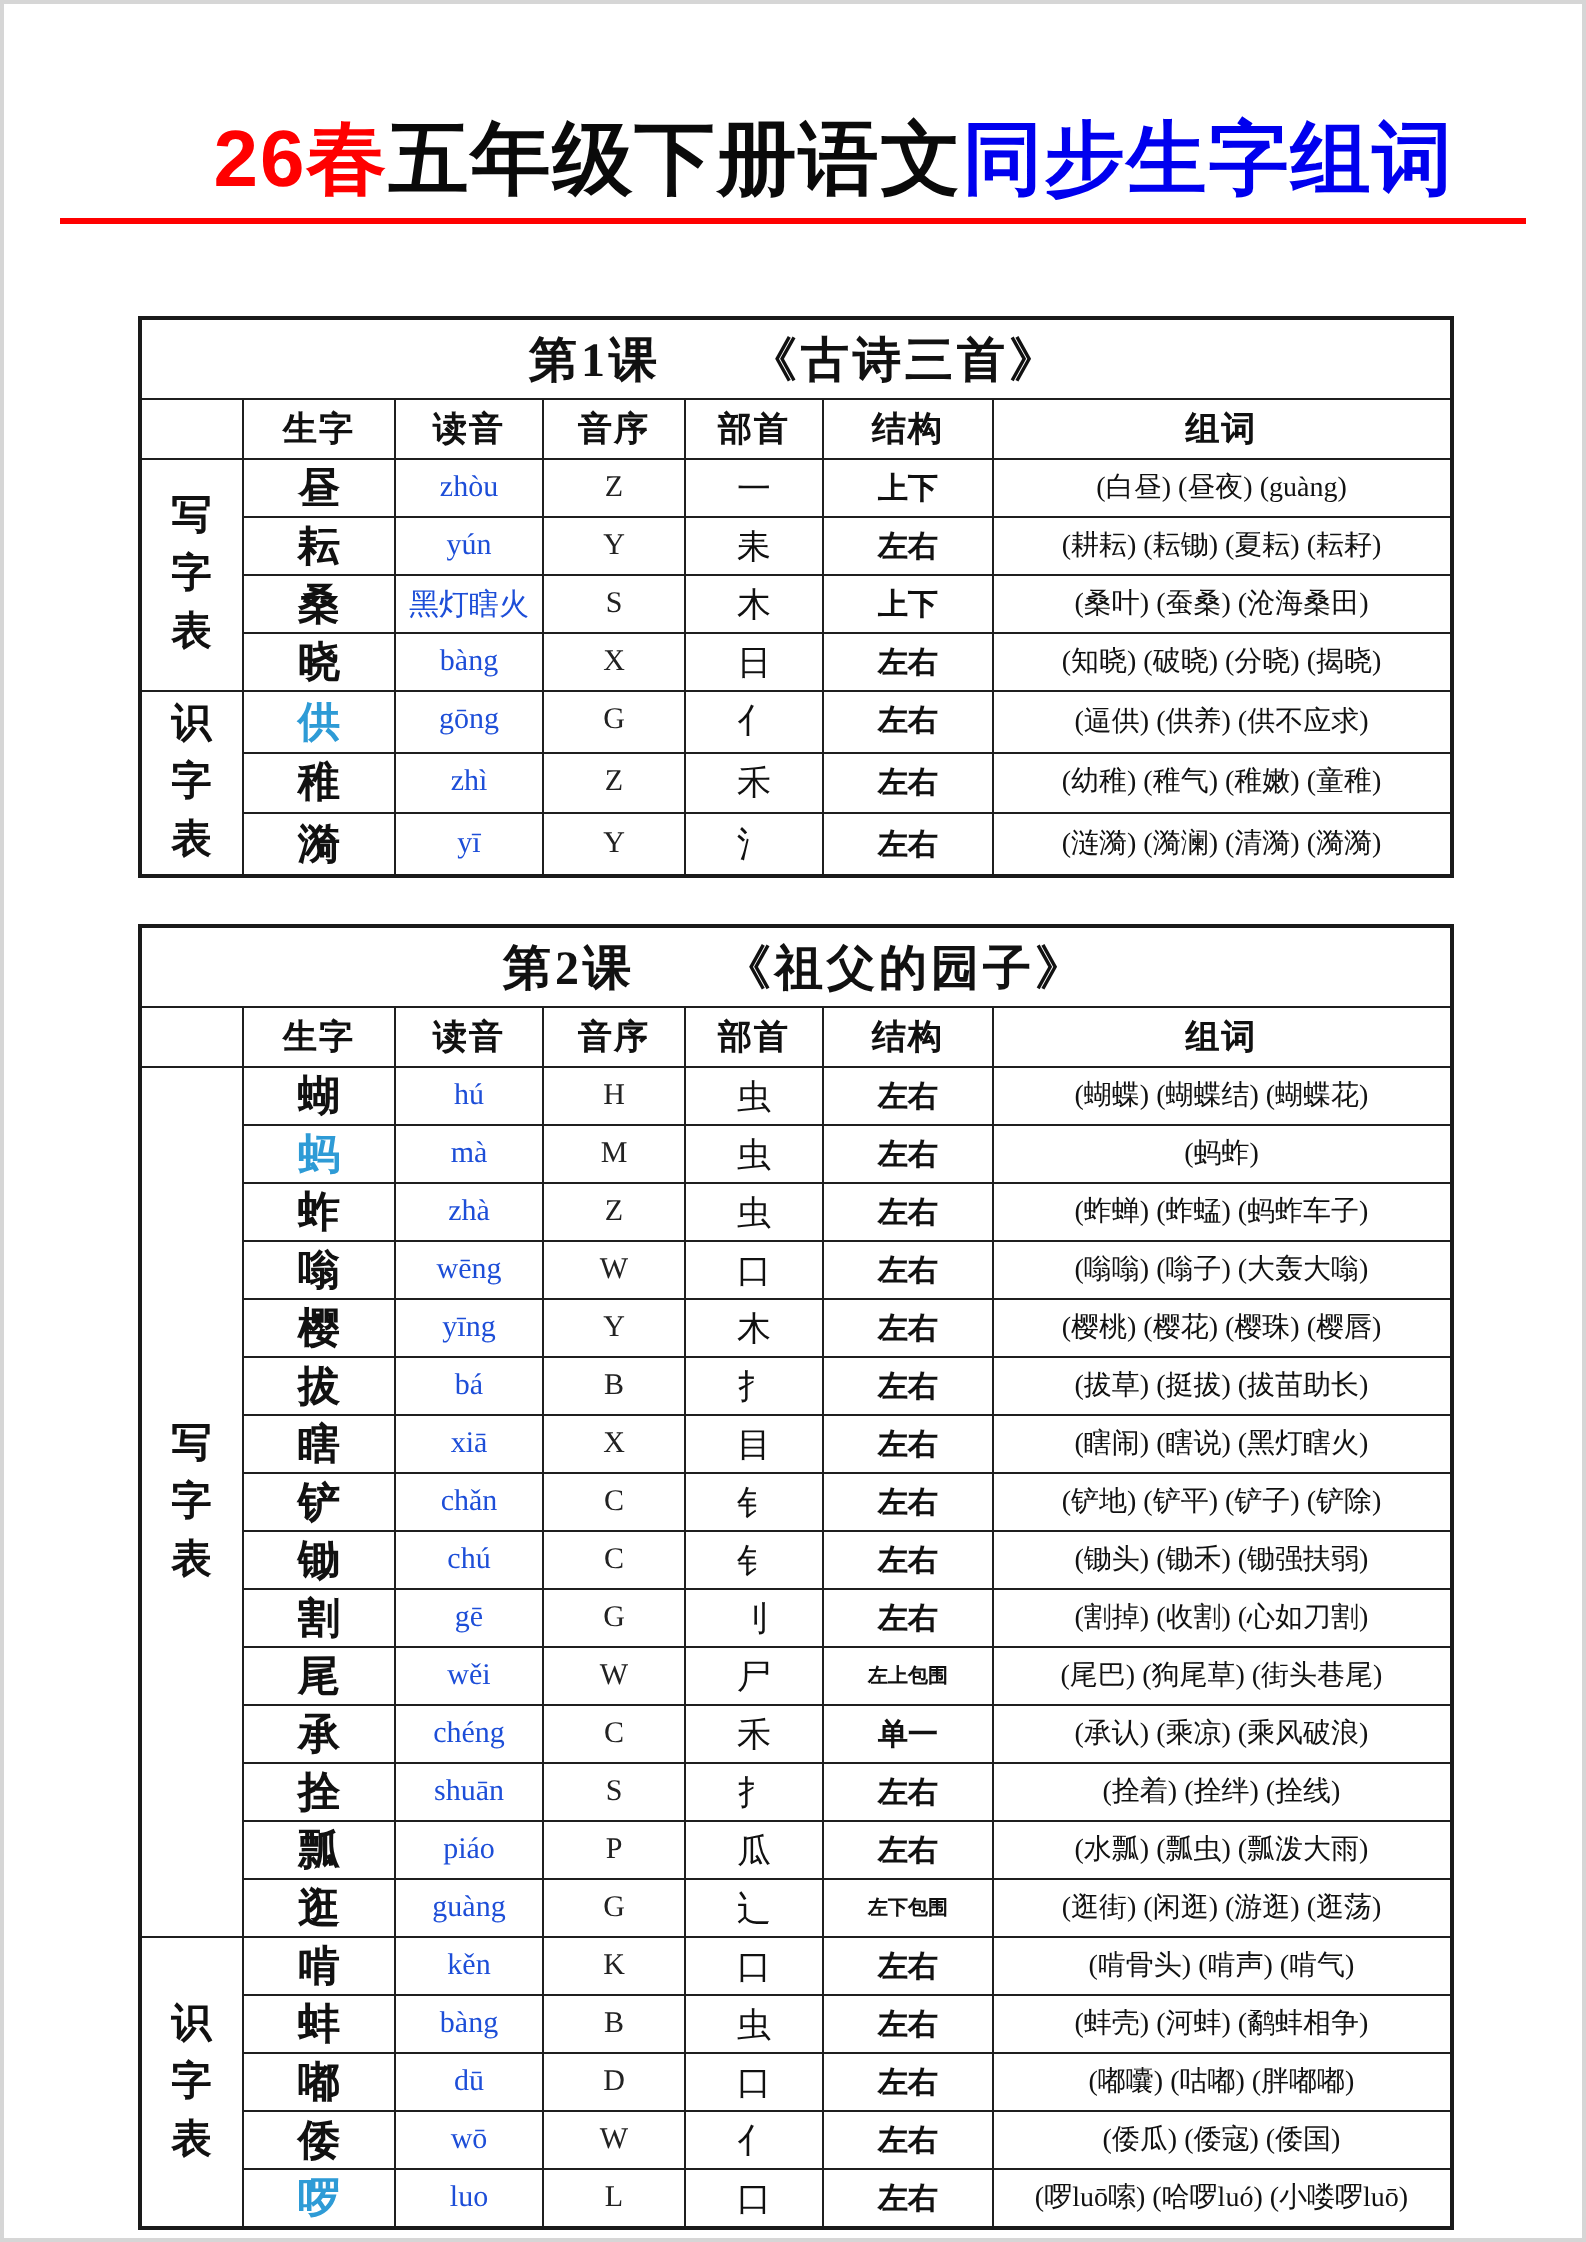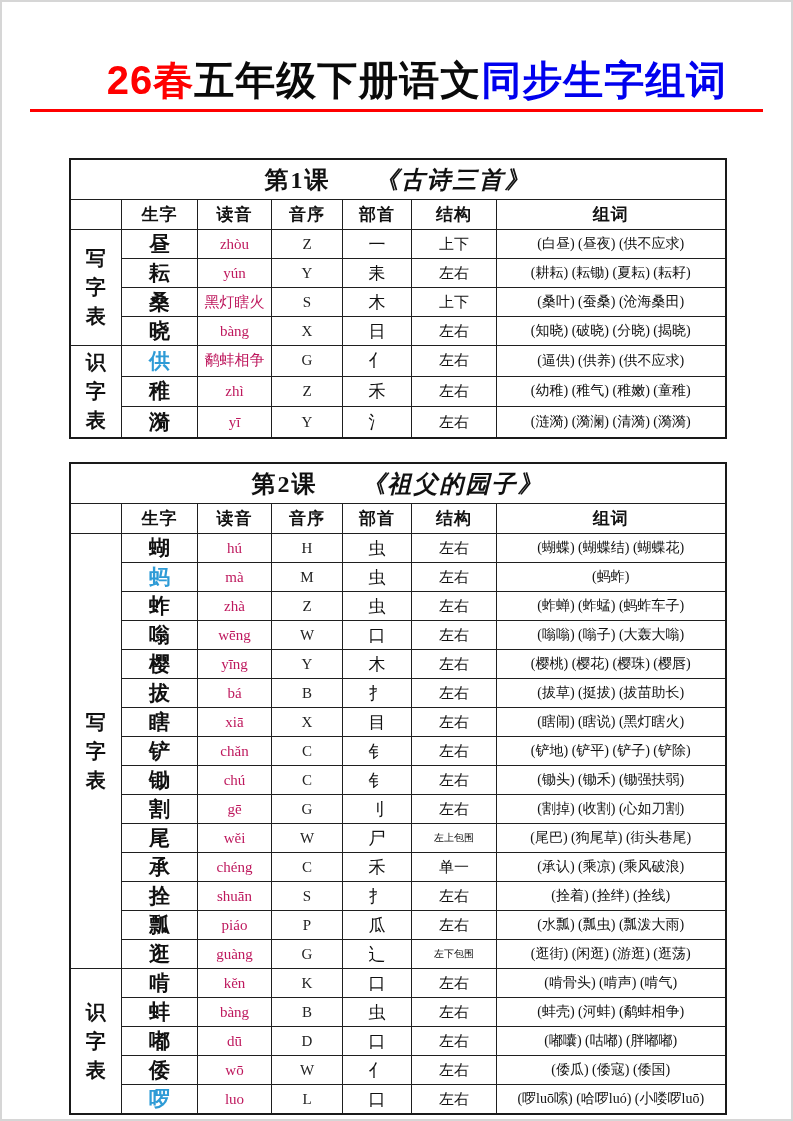--- a/index.html
+++ b/index.html
@@ -41,41 +41,41 @@
     width: 656px;
     border: 2px solid #1a1a1a;
   }
   td, th { border: 1.5px solid #1f1f1f; padding: 0; text-align: center; vertical-align: middle; }
   tr.lesson-row th {
     height: 39px;
     font-size: 24px;
     font-weight: bold;
     letter-spacing: 2px;
   }
-  tr.lesson-row .book-title { margin-left: 44px; font-style: italic; }
+  tr.lesson-row .book-title { margin-left: 44px; }
   tr.head-row th {
     height: 29px;
     font-size: 17px;
     font-weight: bold;
     letter-spacing: 1px;
     text-align: center;
   }
   tbody tr { height: 27px; }
   td.section-label {
     font-weight: bold;
     font-size: 20px;
     line-height: 1.45;
     padding: 2px 0;
   }
   td.char { font-size: 21px; font-weight: bold; }
   td.char.blue { color: var(--blue-char, #2e9bd6); }
-  td.pinyin { font-size: 15px; color: #be185d; }
+  td.pinyin { font-size: 15px; color: #1d4ed8; }
   td.initial { font-size: 15px; color: #222; }
   td.radical { font-size: 17px; }
-  td.structure { font-size: 15px; }
+  td.structure { font-size: 15px; font-weight: bold; }
   td.structure.small { font-size: 10px; letter-spacing: 0; }
   td.words { font-size: 14px; white-space: nowrap; }
   .page-footer {
     position: absolute;
     left: 0; right: 0;
     top: 1136px;
     text-align: center;
     font-size: 12px;
     color: #222;
   }
@@ -120,21 +120,21 @@
           <td class="section-label" rowspan="4">
             <div>写</div>
             <div>字</div>
             <div>表</div>
           </td>
           <td class="char">昼</td>
           <td class="pinyin">zhòu</td>
           <td class="initial">Z</td>
           <td class="radical">一</td>
           <td class="structure">上下</td>
-          <td class="words">(白昼) (昼夜) (供不应求)</td>
+          <td class="words">(白昼) (昼夜) (guàng)</td>
         </tr>
         <tr>
           <td class="char">耘</td>
           <td class="pinyin">yún</td>
           <td class="initial">Y</td>
           <td class="radical">耒</td>
           <td class="structure">左右</td>
           <td class="words">(耕耘) (耘锄) (夏耘) (耘耔)</td>
         </tr>
         <tr>
@@ -153,21 +153,21 @@
           <td class="structure">左右</td>
           <td class="words">(知晓) (破晓) (分晓) (揭晓)</td>
         </tr>
         <tr>
           <td class="section-label" rowspan="3">
             <div>识</div>
             <div>字</div>
             <div>表</div>
           </td>
           <td class="char blue">供</td>
-          <td class="pinyin">鹬蚌相争</td>
+          <td class="pinyin">gōng</td>
           <td class="initial">G</td>
           <td class="radical">亻</td>
           <td class="structure">左右</td>
           <td class="words">(逼供) (供养) (供不应求)</td>
         </tr>
         <tr>
           <td class="char">稚</td>
           <td class="pinyin">zhì</td>
           <td class="initial">Z</td>
           <td class="radical">禾</td>

